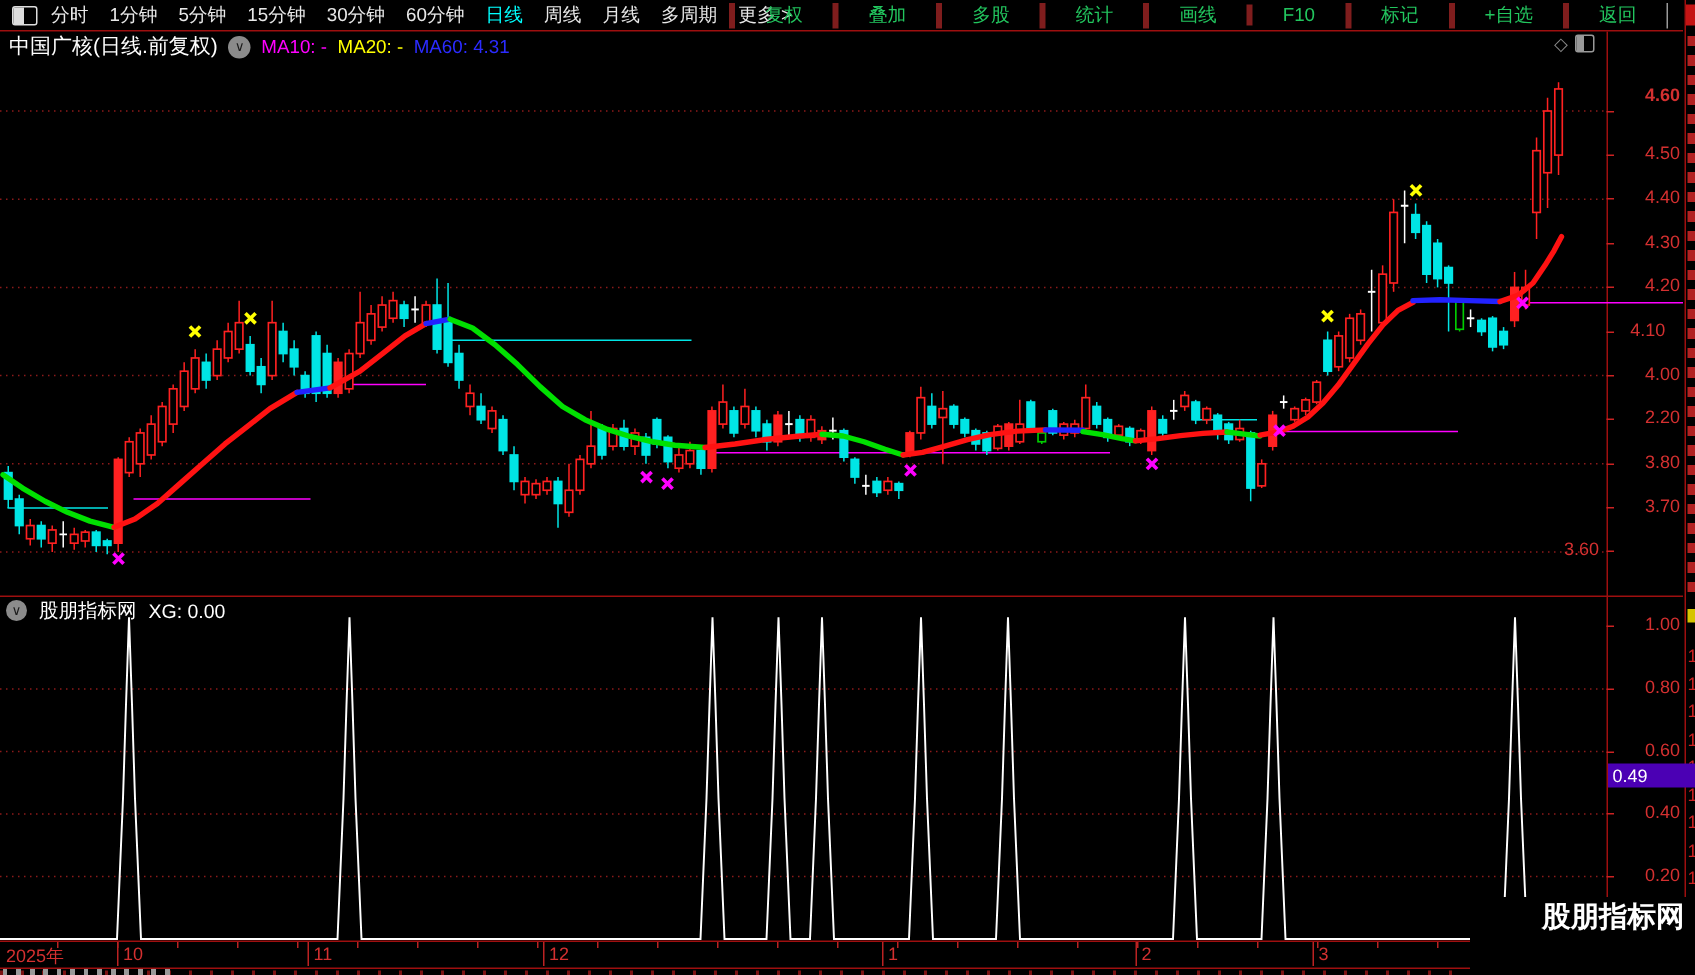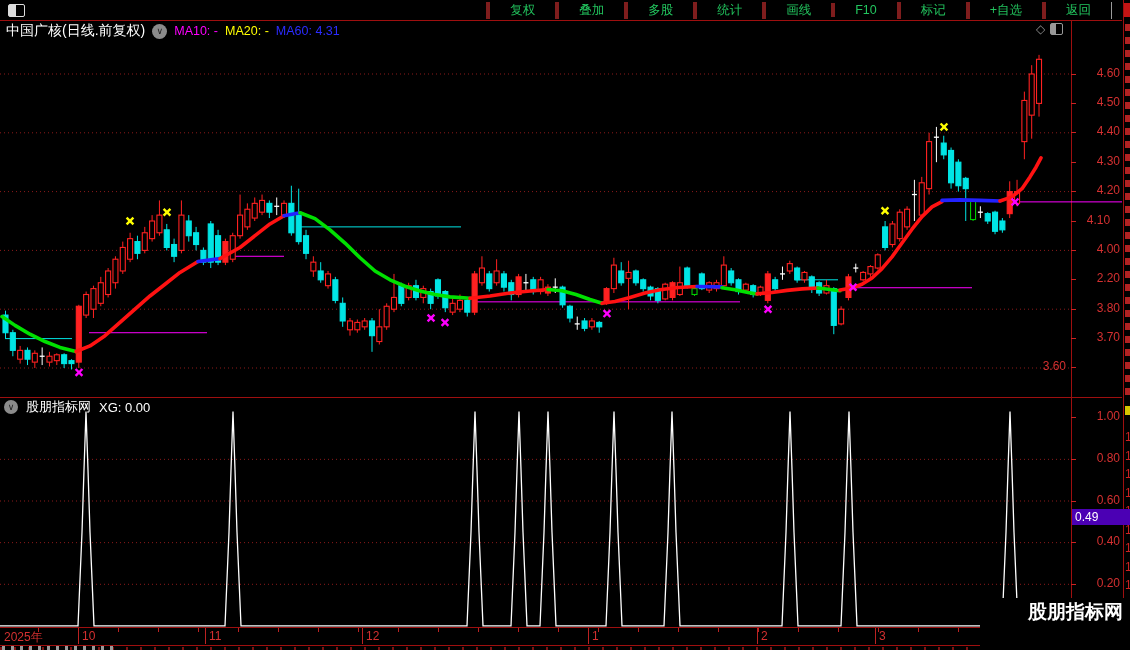--- a/index.html
+++ b/index.html
@@ -69,20 +69,33 @@
   #wm1{color:#fff;font-size:19px;font-weight:bold;line-height:24px;margin-top:2px;}
   #wm2{color:#fff;font-size:17px;font-weight:bold;line-height:22px;letter-spacing:0.5px;}
 </style>
 </head>
 <body>
 
 <div id="root">
 
   <div id="toolbar">
     <span id="win-icon"></span>
+    <div id="tb-left">
+        <span class="tb-item">分时</span>
+        <span class="tb-item">1分钟</span>
+        <span class="tb-item">5分钟</span>
+        <span class="tb-item">15分钟</span>
+        <span class="tb-item">30分钟</span>
+        <span class="tb-item">60分钟</span>
+        <span class="tb-item active">日线</span>
+        <span class="tb-item">周线</span>
+        <span class="tb-item">月线</span>
+        <span class="tb-item">多周期</span>
+        <span class="tb-item">更多 &gt;</span>
+      </div>
     <div id="tb-right">
         <span class="tbr-item">复权</span>
         <span class="tbr-item">叠加</span>
         <span class="tbr-item">多股</span>
         <span class="tbr-item">统计</span>
         <span class="tbr-item">画线</span>
         <span class="tbr-item">F10</span>
         <span class="tbr-item">标记</span>
         <span class="tbr-item">+自选</span>
         <span class="tbr-item">返回</span>
@@ -502,21 +515,21 @@
       <div class="month-label" style="left: 879px;">3</div>
     </div>
   <div class="hline" style="top:645px;"></div>
   <div id="bottom-sliver">
     <div id="sliver-red"></div>
     <div id="sliver-gray"></div>
   </div>
 
   <div id="axis-layer">
       <div class="ax-dash" style="left: 1071px; top: 74px;"></div>
-      <div class="ax-lab" style="left: 1077px; top: 66px;">4.60</div>
+      <div class="ax-lab" style="left: 1077px; top: 56px; font-weight: bold;">4.60</div>
       <div class="ax-dash" style="left: 1071px; top: 103px;"></div>
       <div class="ax-lab" style="left: 1077px; top: 95px;">4.50</div>
       <div class="ax-dash" style="left: 1071px; top: 132px;"></div>
       <div class="ax-lab" style="left: 1077px; top: 124px;">4.40</div>
       <div class="ax-dash" style="left: 1071px; top: 162px;"></div>
       <div class="ax-lab" style="left: 1077px; top: 154px;">4.30</div>
       <div class="ax-dash" style="left: 1071px; top: 191px;"></div>
       <div class="ax-lab" style="left: 1077px; top: 183px;">4.20</div>
       <div class="ax-dash" style="left: 1071px; top: 221px;"></div>
       <div class="ax-lab" style="left: 1077px; top: 213px; text-align: center;">4.10</div>

